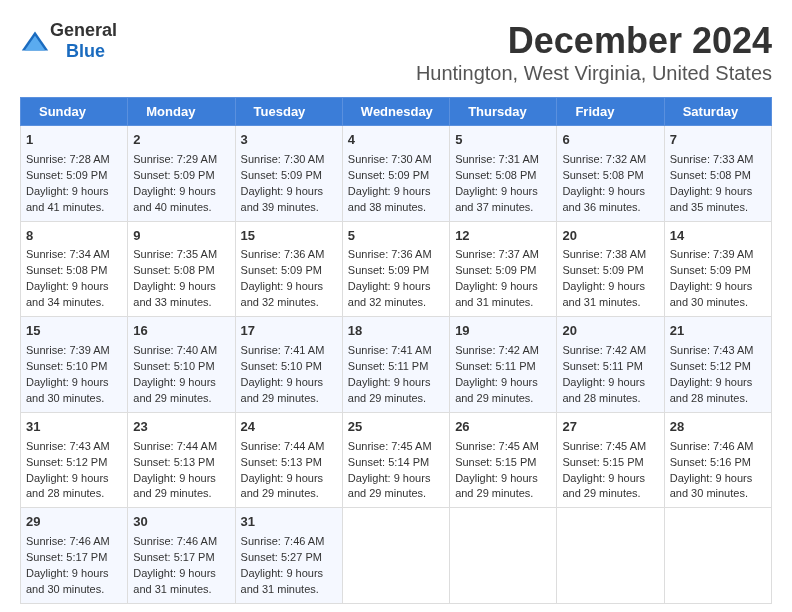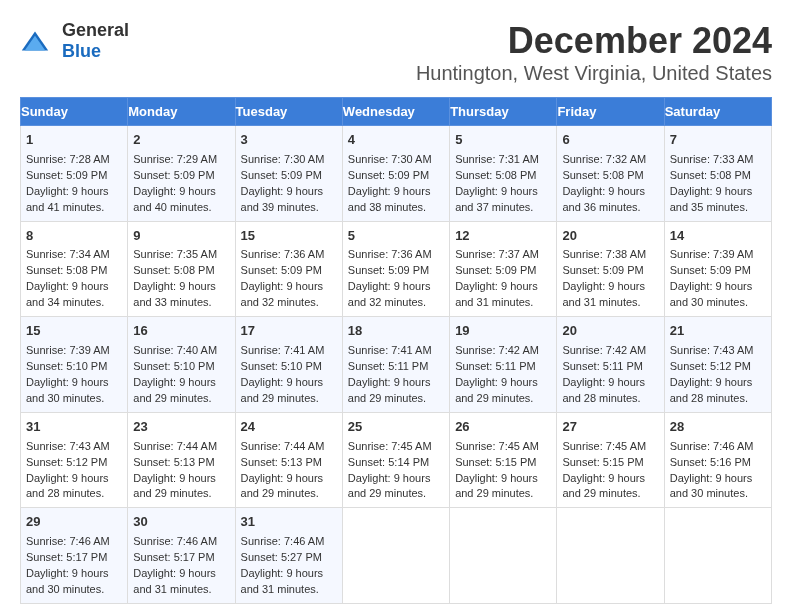--- a/index.html
+++ b/index.html
@@ -12,31 +12,32 @@
     }
     .header-section {
       display: flex;
       justify-content: space-between;
       align-items: flex-start;
       margin-bottom: 12px;
     }
     .logo {
       display: flex;
       align-items: center;
-      gap: 12px;
+      gap: 0;
     }
     .logo-text-general {
       font-size: 18px;
       font-weight: bold;
       color: #333;
     }
     .logo-text-blue {
       font-size: 18px;
       font-weight: bold;
       color: #1a6bbf;
+      margin-left: 16px;
     }
     .logo-icon {
       width: 30px;
       height: 22px;
     }
     .title-section {
       text-align: right;
     }
     .main-title {
       font-size: 36px;
@@ -49,21 +50,21 @@
     }
     table {
       width: 100%;
       border-collapse: collapse;
       table-layout: fixed;
     }
     thead tr th {
       background-color: #3b7dd8;
       color: #fff;
       text-align: left;
-      padding: 6px 0;
+      padding: 6px 18px;
       font-size: 13px;
       font-weight: bold;
       border: 1px solid #5a90de;
     }
     tbody tr td {
       vertical-align: top;
       padding: 5px 5px;
       font-size: 11px;
       color: #333;
       border: 1px solid #ddd;

